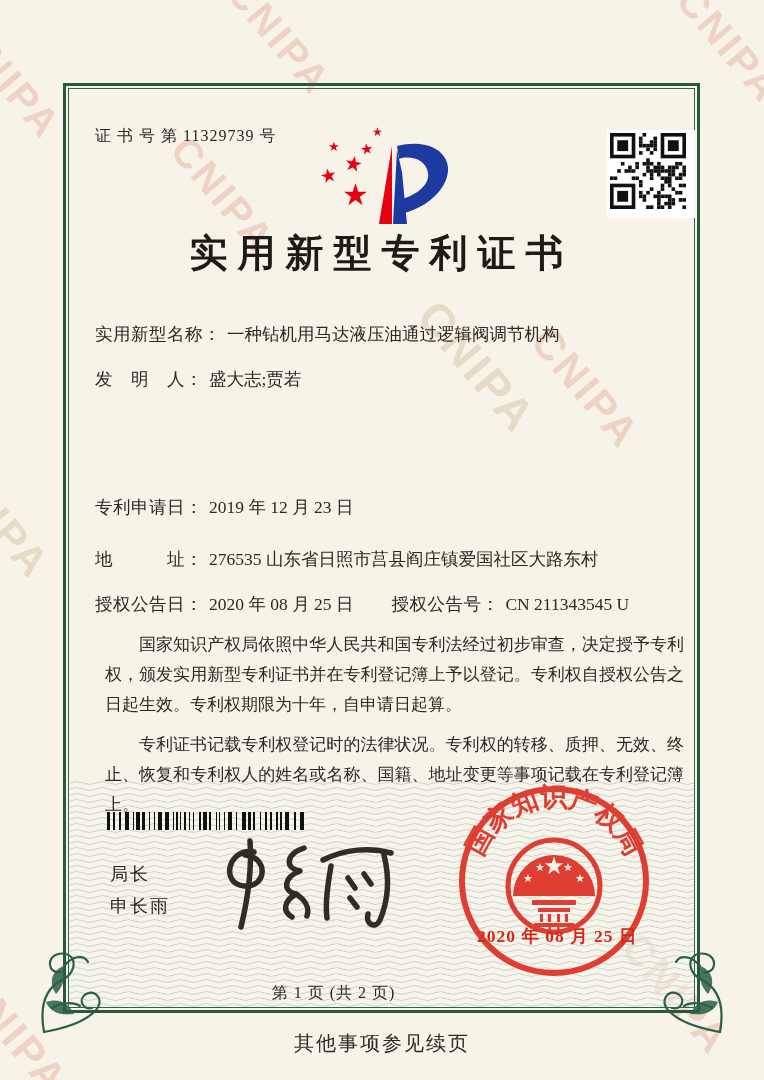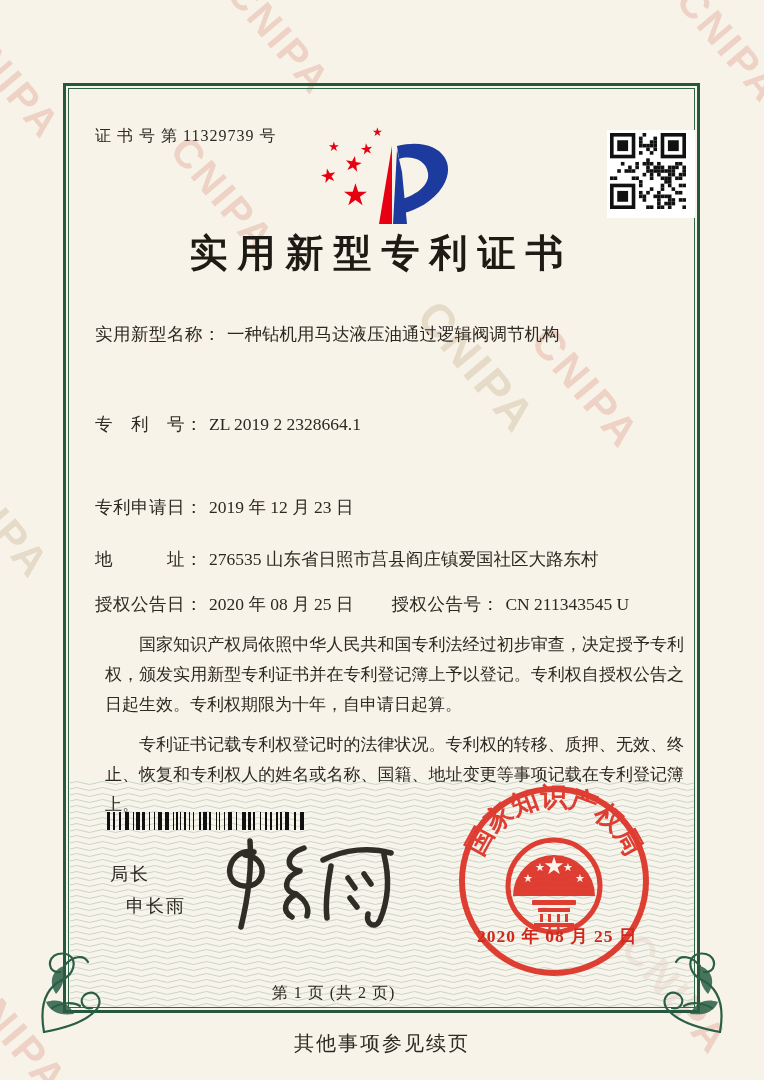--- a/index.html
+++ b/index.html
@@ -223,22 +223,22 @@
         <rect x="3.619047619047619" y="54.285714285714285" width="18.095238095238095" height="18.095238095238095" fill="#fff"></rect>
         <rect x="7.238095238095238" y="57.904761904761905" width="10.857142857142858" height="10.857142857142858" fill="#111"></rect>
       </svg>
   </div>
 
   <div class="abs field" style="top:322px;">
     <span class="lbl">实用新型名称：</span><span class="val">一种钻机用马达液压油通过逻辑阀调节机构</span>
   </div>
 
   <div class="abs title">实用新型专利证书</div>
-  <div class="abs field" style="top:412px;">
-    <span class="lbl">专　利　号：</span><span class="val">ZL 2019 2 2328664.1</span>
+  <div class="abs field" style="top:367px;">
+    <span class="lbl">发　明　人：</span><span class="val">盛大志;贾若</span>
   </div>
   <div class="abs field" style="top:457px;margin-top:38px;">
     <span class="lbl">专利申请日：</span><span class="val">2019 年 12 月 23 日</span>
   </div>
   <div class="abs field" style="top:547px;">
     <span class="lbl">地　　　址：</span><span class="val">276535 山东省日照市莒县阎庄镇爱国社区大路东村</span>
   </div>
   <div class="abs field" style="top:592px;">
     <span class="lbl">授权公告日：</span><span class="val">2020 年 08 月 25 日</span><span class="lbl lbl2">授权公告号：</span><span class="val">CN 211343545 U</span>
   </div>
@@ -281,21 +281,21 @@
       <rect x="160" y="2" width="2" height="18" fill="#111"></rect>
       <rect x="165" y="2" width="2" height="18" fill="#111"></rect>
       <rect x="171" y="2" width="2" height="18" fill="#111"></rect>
       <rect x="175" y="2" width="2" height="18" fill="#111"></rect>
       <rect x="180" y="2" width="4" height="18" fill="#111"></rect>
       <rect x="189" y="2" width="2" height="18" fill="#111"></rect>
       <rect x="195" y="2" width="4" height="18" fill="#111"></rect>
     </svg>
 
   <div class="abs director" style="top:862px;">局长</div>
-  <div class="abs director" style="top:894px;margin-left:16px;">申长雨</div>
+  <div class="abs director" style="top:894px;">申长雨</div>
 
   <svg class="abs sig" width="195" height="98" viewBox="0 0 195 98" aria-label="申长雨">
     <g stroke="#2f2d26" stroke-width="5.5" fill="none" stroke-linecap="round" stroke-linejoin="round">
       <path d="M44,14 C18,9 10,46 34,48 C57,50 59,19 35,17"></path>
       <path d="M40,3 C42,30 38,60 31,89"></path>
       <path d="M94,10 C74,17 76,31 90,33 C74,39 72,53 86,56 C74,63 72,73 82,79"></path>
       <path d="M86,56 C94,61 100,69 97,78"></path>
       <path d="M113,22 C135,11 160,9 181,15"></path>
       <path d="M121,28 C117,50 115,66 117,80"></path>
       <path d="M174,17 C180,41 178,63 170,82 C166,91 155,87 158,76"></path>

